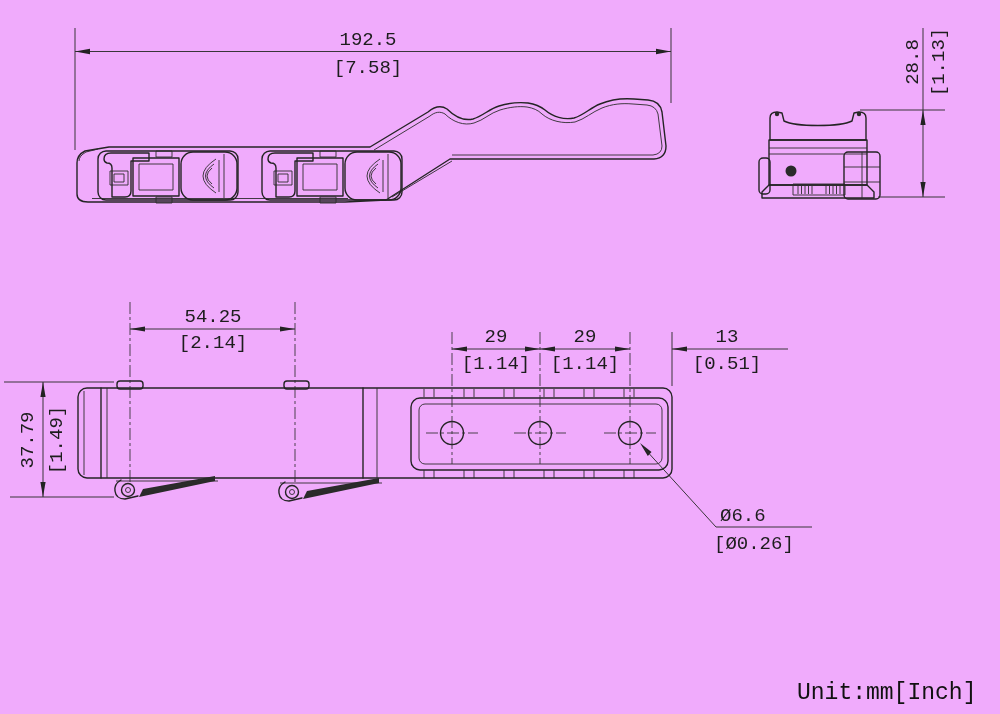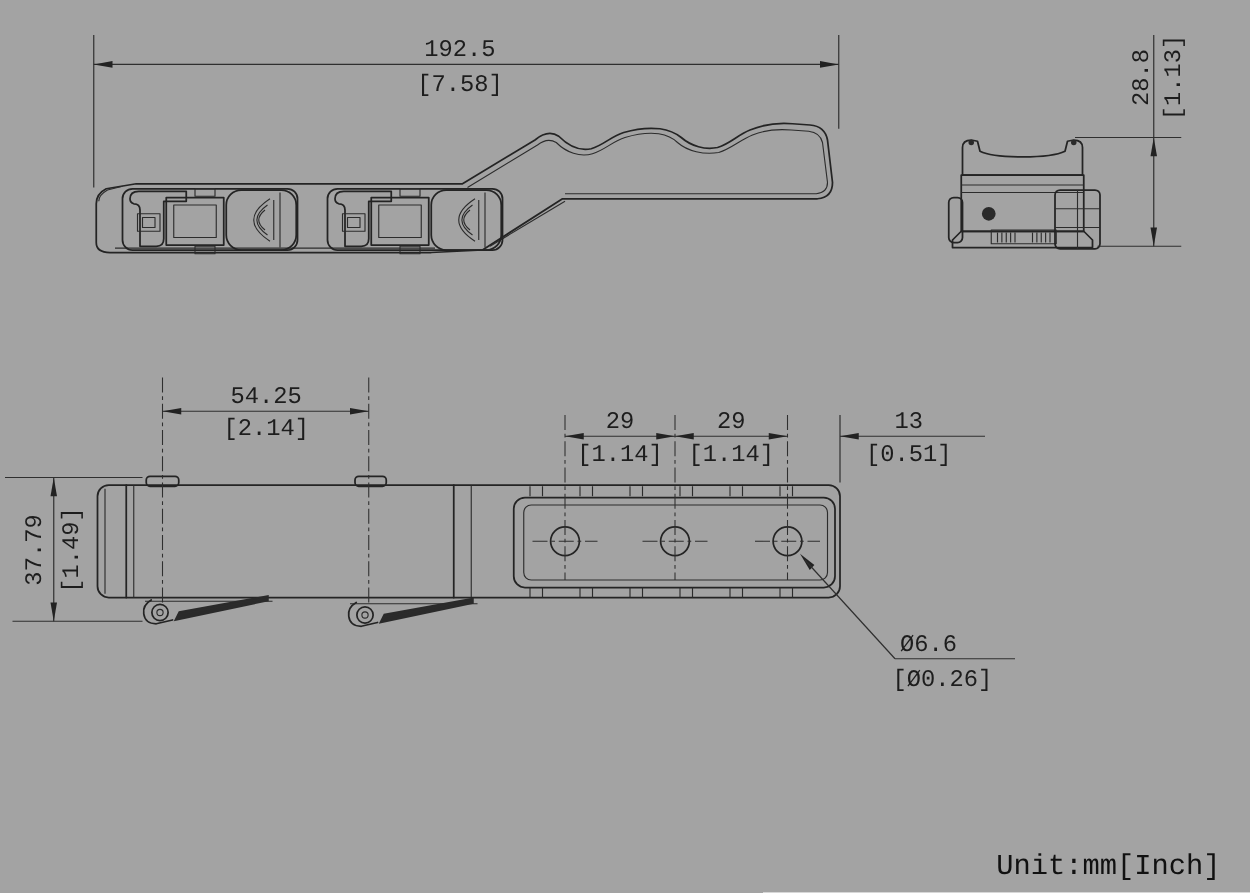--- a/index.html
+++ b/index.html
@@ -1,19 +1,19 @@
 <!DOCTYPE html>
 <html><head>
 <meta charset="utf-8">
 <style>
   html,body{margin:0;padding:0;background:#ffffff;}
   .sheet{
     position:relative;
     width:1000px;height:714px;
-    background:#a3a3a3;
+    background:#f0abfc;
     font-family:"Liberation Mono","DejaVu Sans Mono",monospace;
     overflow:hidden;
   }
   svg{position:absolute;left:0;top:0;}
   .objline{stroke:#242424;stroke-width:1.4;fill:none;stroke-linejoin:round;stroke-linecap:round;}
   .thinline{stroke:#2c2c2c;stroke-width:0.9;fill:none;stroke-linejoin:round;}
   .dimline{stroke:#2f2f2f;stroke-width:0.95;fill:none;}
   .cline{stroke:#2f2f2f;stroke-width:0.85;fill:none;stroke-dasharray:12 3 3 3;}
   .arrow{fill:#222;stroke:none;}
   .dimtxt{font-family:"Liberation Mono","DejaVu Sans Mono",monospace;font-size:19px;fill:#1d1d1d;}

